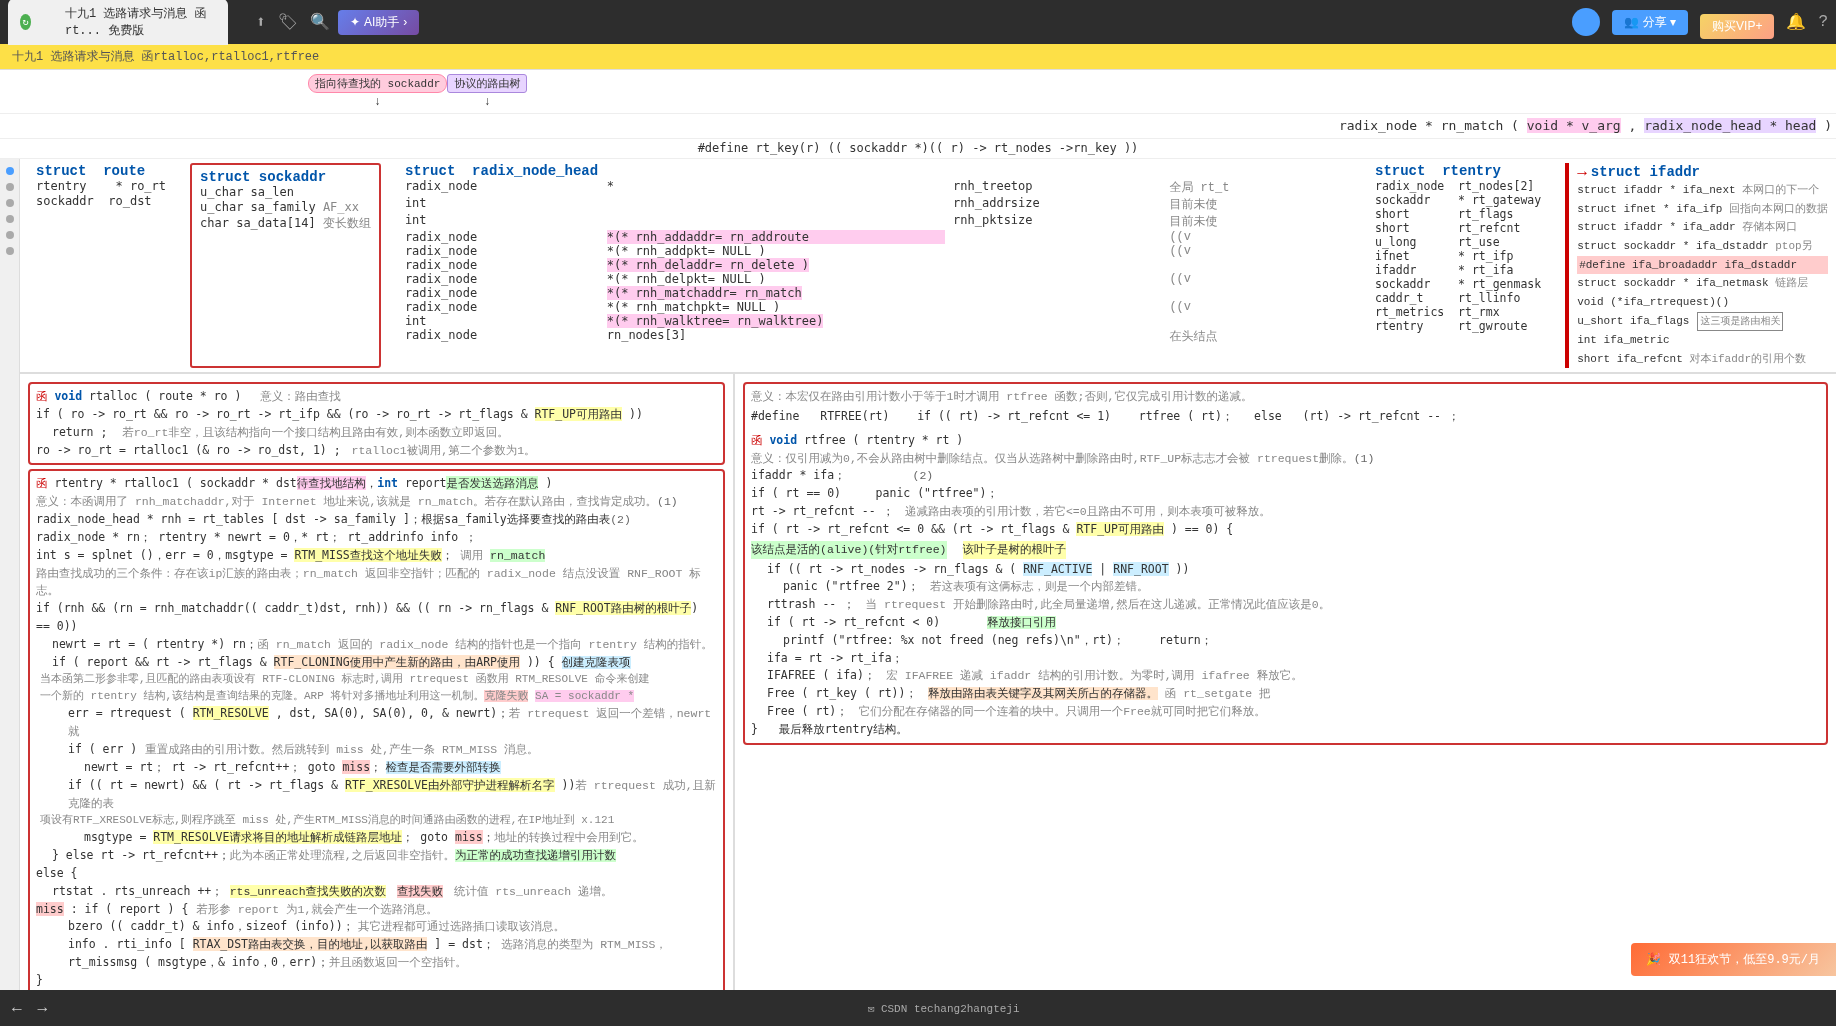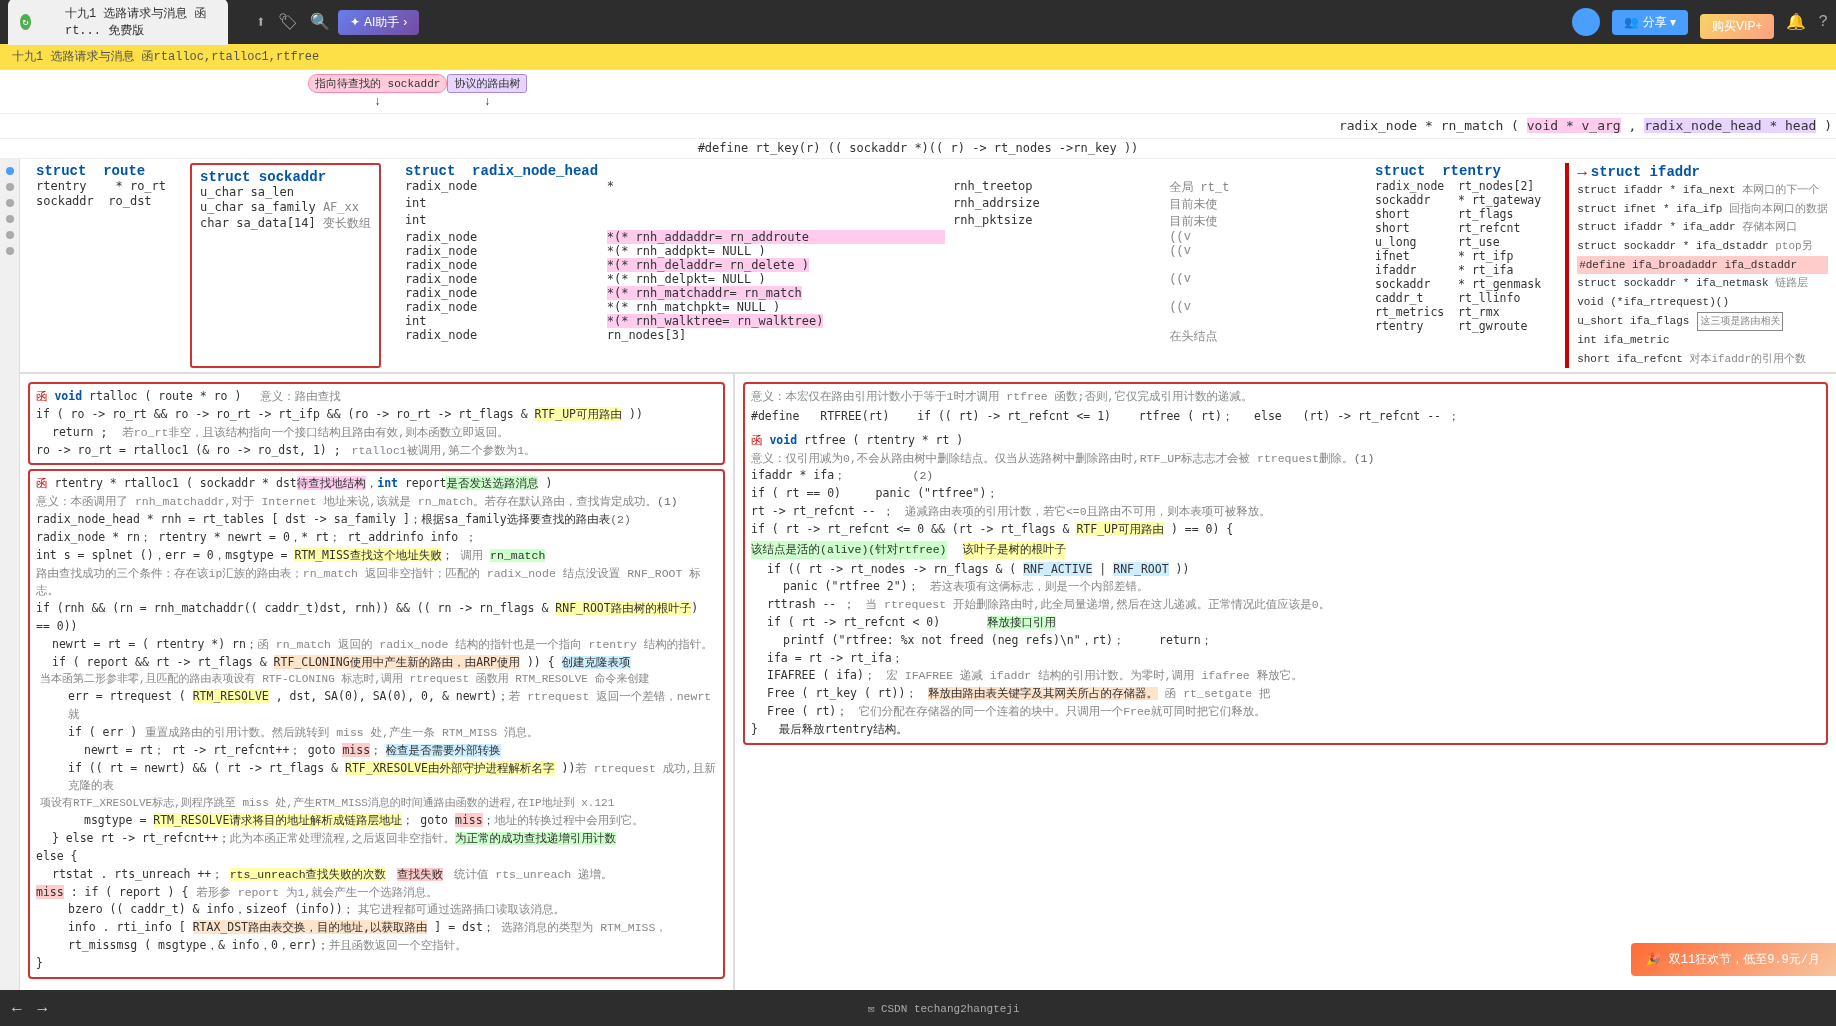--- a/index.html
+++ b/index.html
@@ -458,20 +458,21 @@
             <div><code>radix_node * rn；  rtentry * newrt = 0，* rt；  rt_addrinfo  info ；</code></div>
             <div>
               <code>int  s = splnet ()，err = 0，msgtype = <span class="hl-y">RTM_MISS查找这个地址失败</span>；</code>
               <span style="color:#888;">  调用 </span><span class="hl-g">rn_match</span>
             </div>
             <div><span style="color:#888;">路由查找成功的三个条件：存在该ip汇族的路由表；rn_match 返回非空指针；匹配的 radix_node 结点没设置 RNF_ROOT 标志。</span></div>
             <div><code>if (rnh &amp;&amp; (rn = rnh_matchaddr(( caddr_t)dst, rnh)) &amp;&amp; (( rn -&gt; rn_flags &amp; <span class="hl-y">RNF_ROOT路由树的根叶子</span>) == 0))</code></div>
             <div class="ind1"><code>newrt = rt = ( rtentry *) rn；</code><span style="color:#888;">函 rn_match 返回的 radix_node 结构的指针也是一个指向 rtentry 结构的指针。</span></div>
             <div class="ind1"><code>if ( report &amp;&amp; rt -&gt; rt_flags &amp; <span class="hl-o">RTF_CLONING使用中产生新的路由，由ARP使用</span> )) {</code><span style="color:#888;">  </span><span class="hl-b">创建克隆表项</span></div>
             <div style="color:#888;font-size:11px;margin-left:4px;">当本函第二形参非零,且匹配的路由表项设有 RTF-CLONING 标志时,调用 rtrequest 函数用 RTM_RESOLVE 命令来创建</div>
+            <div style="color:#888;font-size:11px;margin-left:4px;">一个新的 rtentry 结构,该结构是查询结果的克隆。ARP 将针对多播地址利用这一机制。<span class="hl-r">克隆失败</span>  <span class="hl-p">SA = sockaddr *</span></div>
             <div class="ind2"><code>err = rtrequest ( <span class="hl-y">RTM_RESOLVE</span> , dst, SA(0), SA(0), 0, &amp; newrt)；</code><span style="color:#888;">若 rtrequest 返回一个差错，newrt就</span></div>
             <div class="ind2"><code>if ( err )</code><span style="color:#888;margin-left:8px;">重置成路由的引用计数。然后跳转到 miss 处,产生一条 RTM_MISS 消息。</span></div>
             <div class="ind3"><code>newrt = rt；    rt -&gt; rt_refcnt++；    goto  <span class="hl-r">miss</span>；</code><span class="hl-b" style="margin-left:4px;">检查是否需要外部转换</span></div>
             <div class="ind2"><code>if (( rt = newrt) &amp;&amp; ( rt -&gt; rt_flags &amp; <span class="hl-y">RTF_XRESOLVE由外部守护进程解析名字</span> ))</code><span style="color:#888;">若 rtrequest 成功,且新克隆的表</span></div>
             <div style="color:#888;font-size:11px;margin-left:4px;">项设有RTF_XRESOLVE标志,则程序跳至 miss 处,产生RTM_MISS消息的时间通路由函数的进程,在IP地址到 x.121</div>
             <div class="ind3"><code>msgtype = <span class="hl-y">RTM_RESOLVE请求将目的地址解析成链路层地址</span>；    goto  <span class="hl-r">miss</span>；</code><span style="color:#888;">地址的转换过程中会用到它。</span></div>
             <div class="ind1"><code>} else    rt -&gt; rt_refcnt++；</code><span style="color:#888;">此为本函正常处理流程,之后返回非空指针。</span><span class="hl-g">为正常的成功查找递增引用计数</span></div>
             <div><code>else {</code></div>
             <div class="ind1">
               <code>rtstat . rts_unreach ++；</code>

